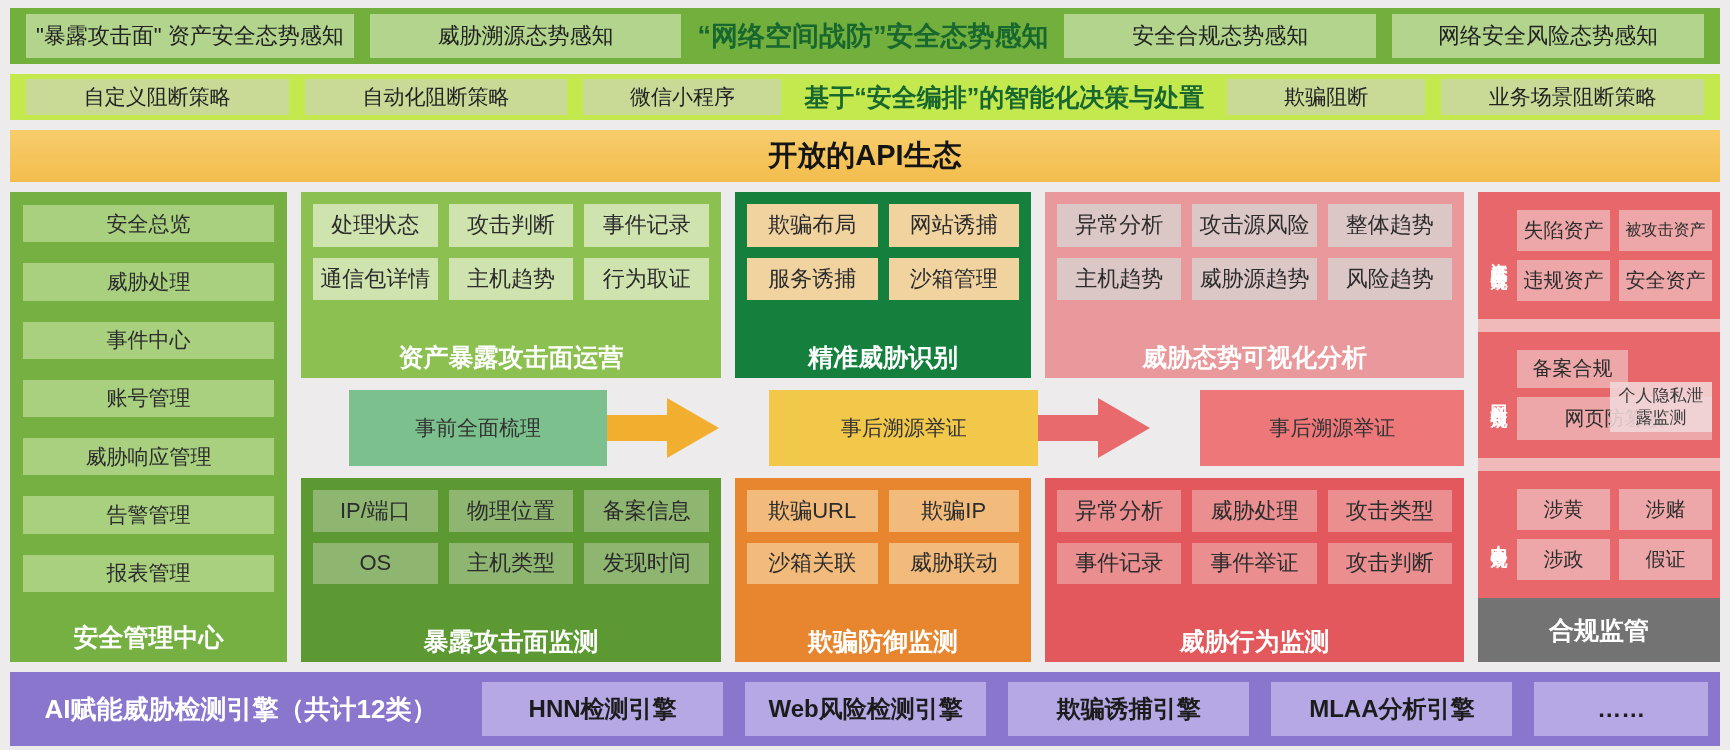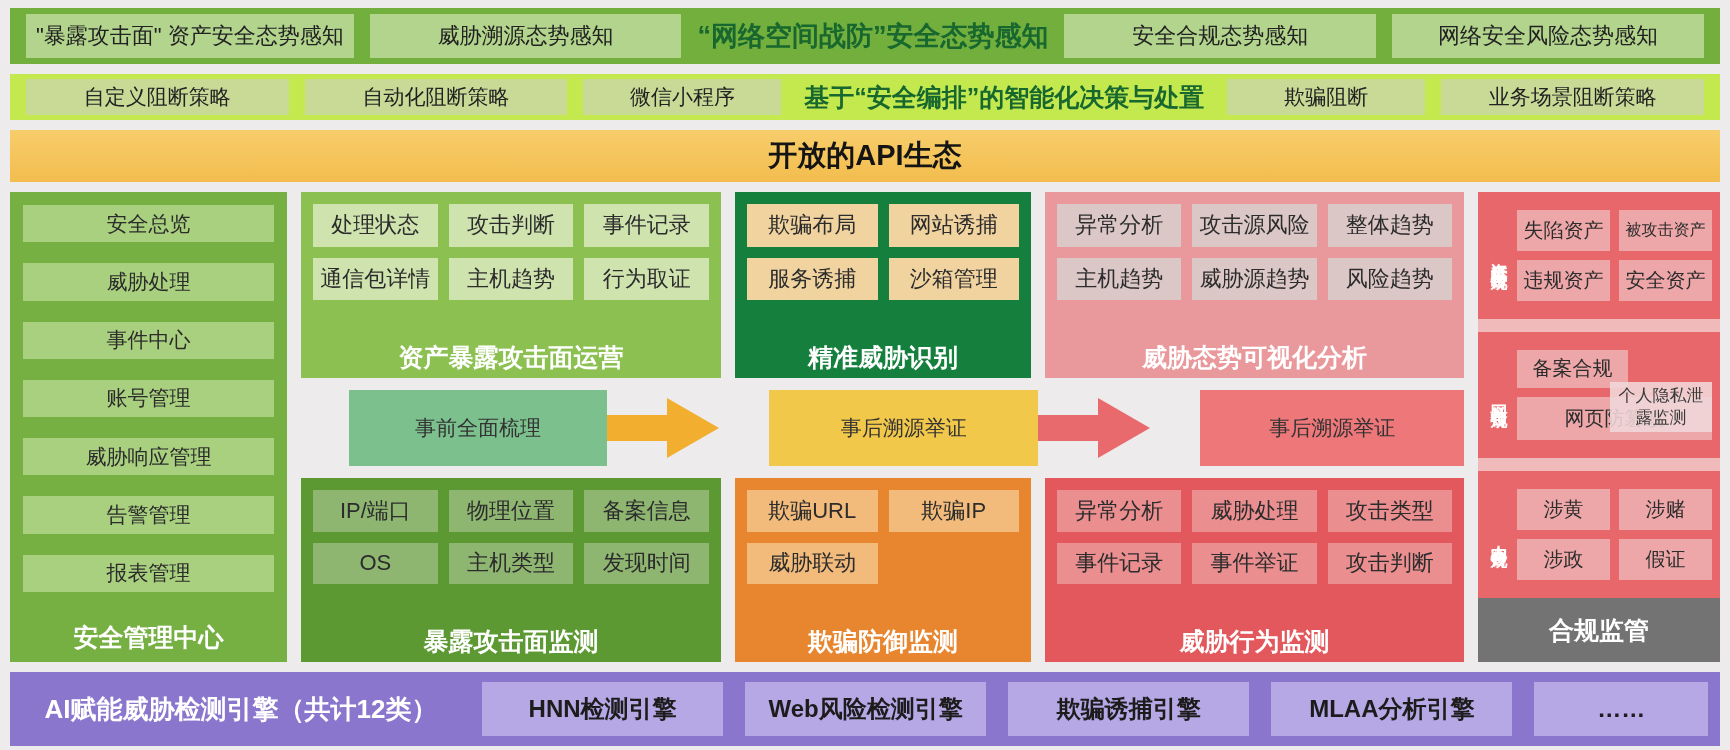--- a/index.html
+++ b/index.html
@@ -247,20 +247,21 @@
         <div class="pcell">主机类型</div>
         <div class="pcell">发现时间</div>
       </div>
       <div class="p-footer">暴露攻击面监测</div>
     </div>
 
     <div class="panel c3bot">
       <div class="cellgrid g2">
         <div class="pcell">欺骗URL</div>
         <div class="pcell">欺骗IP</div>
+        <div class="pcell">沙箱关联</div>
         <div class="pcell">威胁联动</div>
       </div>
       <div class="p-footer">欺骗防御监测</div>
     </div>
 
     <div class="panel c4bot">
       <div class="cellgrid g3">
         <div class="pcell">异常分析</div>
         <div class="pcell">威胁处理</div>
         <div class="pcell">攻击类型</div>

